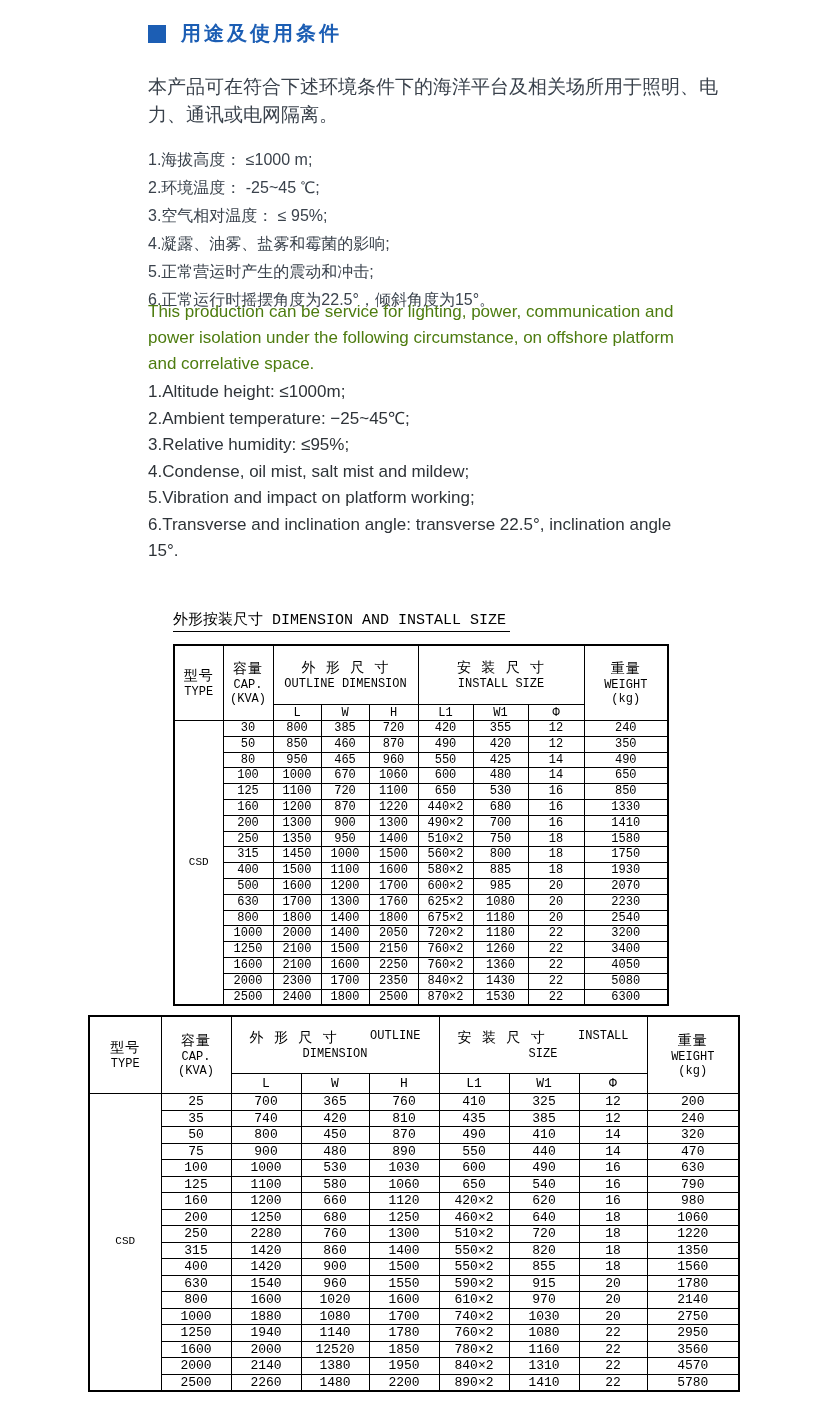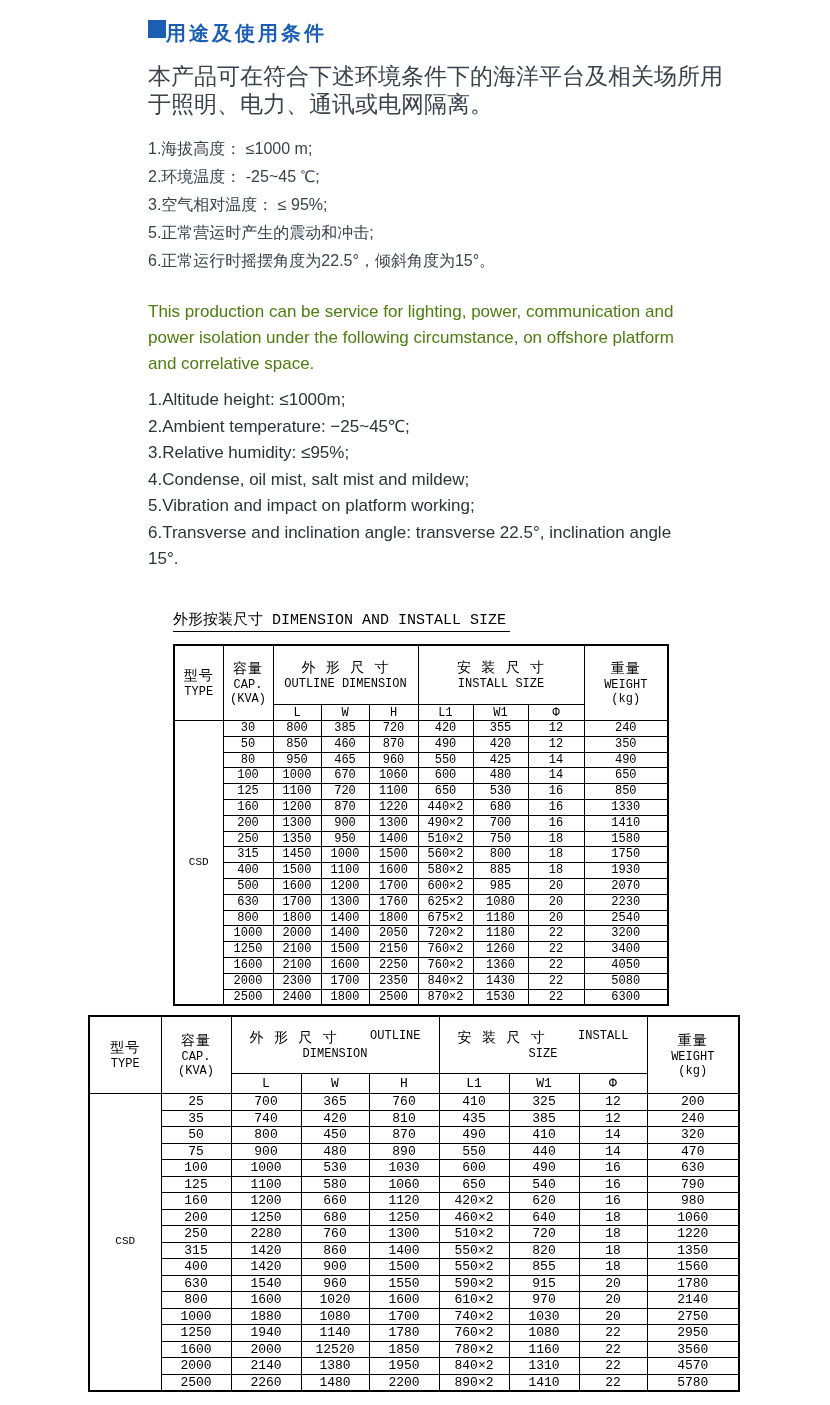--- a/index.html
+++ b/index.html
@@ -5,32 +5,32 @@
   html,body { margin:0; padding:0; }
   body {
     width:830px; height:1405px; position:relative;
     background:#ffffff;
     font-family:"Liberation Sans", sans-serif;
     color:#2e3338;
   }
   .abs { position:absolute; }
 
   
-  .sec-header { display:flex; align-items:flex-start; }
+  .sec-header { display:flex; align-items:center; gap:15px; }
   .bullet { width:18px; height:18px; background:#1c5eb4; flex:0 0 auto; }
   .sec-title-zh { font-size:20px; font-weight:bold; color:#1c5eb4; letter-spacing:3px; }
   .sec-title-en { font-size:21px; font-weight:bold; color:#1c5eb4; letter-spacing:0.3px; }
 
   #sec-zh { left:148px; top:20px; width:578px; }
-  #sec-zh .para { margin-top:15px; font-size:23px; line-height:28px; color:#3a424c; }
+  #sec-zh .para { margin-top:26px; font-size:19px; line-height:28px; color:#3a424c; }
   #sec-zh .list { margin-top:17px; font-size:16px; line-height:28px; color:#3a424c; }
 
   #sec-en { left:148px; top:288px; width:545px; }
   #sec-en .para { margin-top:11px; font-size:17px; line-height:26px; color:#4d7c0f; }
-  #sec-en .list { margin-top:10px; font-size:17px; line-height:26.5px; color:#2e3338; }
+  #sec-en .list { margin-top:2px; font-size:17px; line-height:26.5px; color:#2e3338; }
 
   
   .t-title {
     font-family:"Liberation Mono","DejaVu Sans Mono",monospace;
     font-size:15px; color:#000; display:inline-block;
     border-bottom:1px solid #000; padding:0 4px 2px 0; margin-bottom:12px;
     white-space:nowrap;
   }
   table.t {
     border-collapse:collapse; table-layout:fixed; background:#fff;
@@ -62,20 +62,21 @@
 <div id="sec-zh" class="abs">
   <div class="sec-header">
     <span class="bullet"></span>
     <span class="sec-title-zh">用途及使用条件</span>
   </div>
   <div class="para">本产品可在符合下述环境条件下的海洋平台及相关场所用于照明、电力、通讯或电网隔离。</div>
   <div class="list">
       <div>1.海拔高度： ≤1000 m;</div>
       <div>2.环境温度： -25~45 ℃;</div>
       <div>3.空气相对温度： ≤ 95%;</div>
+      <div>4.凝露、油雾、盐雾和霉菌的影响;</div>
       <div>5.正常营运时产生的震动和冲击;</div>
       <div>6.正常运行时摇摆角度为22.5°，倾斜角度为15°。</div>
     </div>
 </div>
 
 <div id="sec-en" class="abs">
   <div class="para">This production can be service for lighting, power, communication and power isolation under the following circumstance, on offshore platform and correlative space.</div>
   <div class="list">
       <div>1.Altitude height: ≤1000m;</div>
       <div>2.Ambient temperature: −25~45℃;</div>

